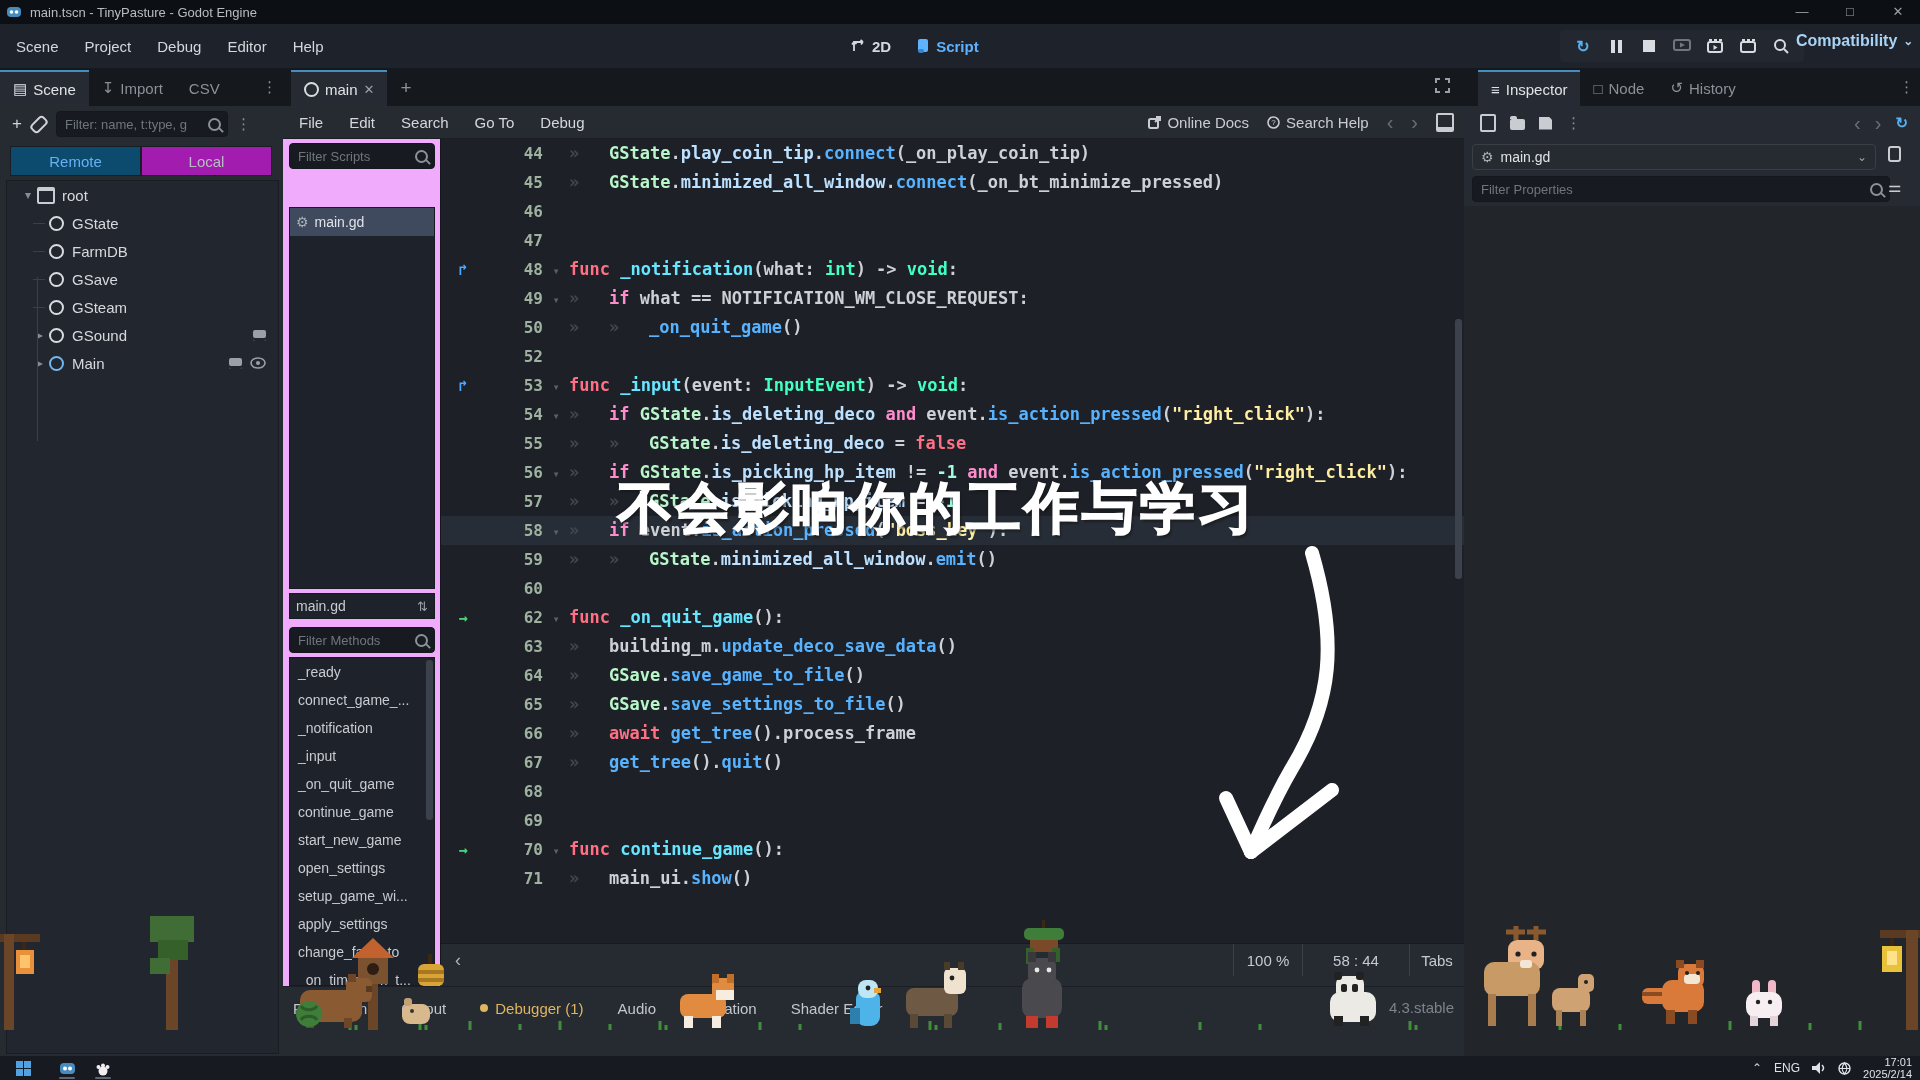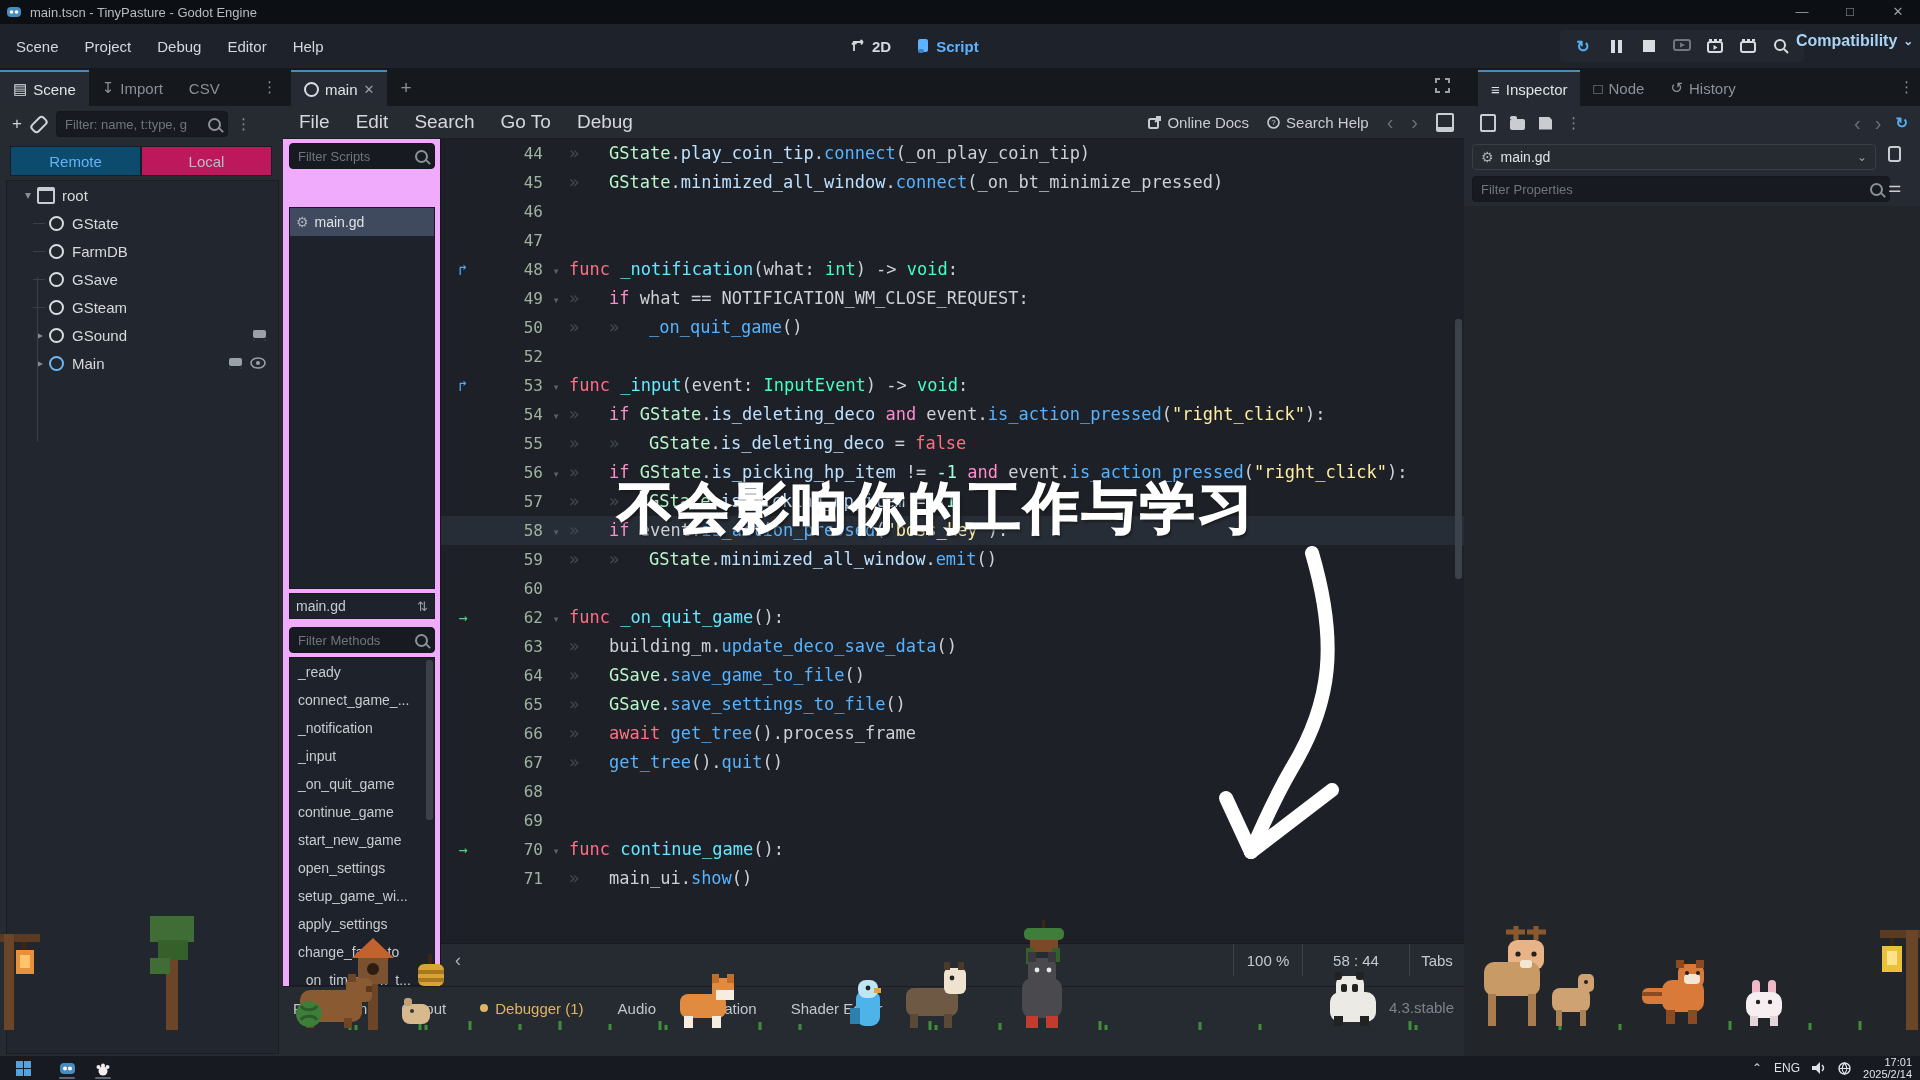--- a/index.html
+++ b/index.html
@@ -33,53 +33,53 @@
   
   #left-dock{left:0;top:106px;width:283px;height:950px;background:#262a31;}
   #scene-toolbar{position:absolute;left:0;top:0;width:283px;height:36px;display:flex;align-items:center;gap:8px;padding-left:12px;box-sizing:border-box;}
   .tbicon{color:#d0d3d8;font-size:17px;}
   .filterbox{display:flex;align-items:center;background:#171b21;border:1px solid #14171c;border-radius:4px;height:24px;padding:0 6px;}
   .filterbox input{background:transparent;border:0;outline:0;color:#c9ccd1;font-size:13px;font-family:"Liberation Sans",sans-serif;width:100%;}
   .filterbox input::placeholder{color:#6f757d;}
   .mag{width:9px;height:9px;border:2px solid #8b9199;border-radius:50%;position:relative;flex:none;}
   .mag::after{content:'';position:absolute;width:6px;height:2px;background:#8b9199;transform:rotate(45deg);right:-5px;bottom:-2px;}
   #viewtabs{position:absolute;left:10px;top:40px;width:262px;height:30px;display:flex;}
-  .vtab{flex:1;display:flex;align-items:center;justify-content:center;font-size:15px;color:#b9bdc4;background:#be185d;border:1px solid #1a1d23;}
+  .vtab{flex:1;display:flex;align-items:center;justify-content:center;font-size:15px;color:#b9bdc4;background:#a21caf;border:1px solid #1a1d23;}
   .vtab.active{background:#0c4a6e;color:#66b2f2;}
   #tree-panel{position:absolute;left:6px;top:74px;width:271px;height:872px;background:#22262e;border:1px solid #191d23;}
   .tree-row{height:28px;display:flex;align-items:center;font-size:15px;color:#d6d9dc;}
   .texp{width:18px;text-align:center;color:#868c94;font-size:12px;flex:none;}
   .tguide{width:12px;height:1px;background:#3a4046;margin:0 4px 0 2px;flex:none;}
   .ring{width:11px;height:11px;border:2px solid #d8dce0;border-radius:50%;margin-right:8px;flex:none;}
   .ring.blue{border-color:#6fb7f0;}
   .winicon{width:14px;height:11px;border:2px solid #c8cdd2;border-radius:2px;border-top-width:4px;margin-right:7px;flex:none;}
   .badges{margin-left:auto;margin-right:12px;display:flex;gap:8px;align-items:center;}
   .film{width:13px;height:11px;background:#9aa0a8;border-radius:2px;box-shadow:inset 0 2px 0 #22262e00, inset 0 -3px 0 #22262e;}
   #tree-vguide{position:absolute;left:30px;top:96px;width:1px;height:164px;background:#3a4046;}
   
   #script-area{left:283px;top:106px;width:1181px;height:880px;background:#262a31;}
   #script-menus{position:absolute;left:0;top:0;width:1181px;height:32px;display:flex;align-items:center;border-bottom:1px solid #1a1e24;}
-  #script-menus .menu-item{margin-right:26px;font-size:19px;}
+  #script-menus .menu-item{margin-right:26px;font-size:15px;}
   #script-menus .right{margin-left:auto;display:flex;align-items:center;gap:18px;margin-right:10px;}
   .linkbtn{display:flex;align-items:center;gap:6px;font-size:15px;color:#c9ccd1;}
   .navarr{font-size:20px;color:#6a7078;line-height:1;}
   .panel-toggle{width:14px;height:12px;border:2px solid #c9ccd1;border-radius:2px;border-bottom-width:5px;}
   #subpanel{position:absolute;left:0;top:33px;width:158px;height:847px;background:#f0abfc;border-right:1px solid #14171c;box-sizing:border-box;}
   .subinput{position:absolute;left:6px;width:146px;height:26px;box-sizing:border-box;}
   #scripts-list{position:absolute;left:6px;top:68px;width:146px;height:382px;background:#1e222a;border:1px solid #171a20;box-sizing:border-box;}
   .script-item{height:28px;display:flex;align-items:center;gap:6px;padding-left:6px;font-size:14px;color:#dfe2e6;}
   .script-item.sel{background:#3f4a5e;}
   .gear{color:#a9b0b9;font-size:14px;}
   #member-head{position:absolute;left:6px;top:454px;width:146px;height:26px;background:#1e222a;border:1px solid #171a20;display:flex;align-items:center;padding:0 6px;box-sizing:border-box;font-size:14px;color:#c8cbd0;}
   #member-head .sort{margin-left:auto;color:#9aa0a8;font-size:13px;}
   #methods-list{position:absolute;left:6px;top:518px;width:146px;height:329px;background:#1e222a;border:1px solid #171a20;box-sizing:border-box;overflow:hidden;}
   .method-item{height:28px;line-height:28px;padding-left:8px;font-size:14px;color:#c8cbd0;white-space:nowrap;}
   #mscroll{position:absolute;right:1px;top:2px;width:7px;height:160px;background:#3b424b;border-radius:3px;}
   
-  #code{position:absolute;left:158px;top:33px;width:1023px;height:804px;background:#1d2127;overflow:hidden;}
+  #code{position:absolute;left:158px;top:33px;width:1023px;height:804px;background:#1d2127;overflow:hidden;font-weight:bold;}
   .cl{position:relative;height:29px;line-height:29px;white-space:pre;font-family:"DejaVu Sans Mono",monospace;font-size:17px;color:#cdd0d4;}
   .cl.cur{background:#272d36;}
   .gut{display:inline-block;width:44px;text-align:center;font-size:15px;}
   .gut.ov{color:#4fa8ff;} .gut.sig{color:#4fd67d;border:0;}
   .ln{display:inline-block;width:58px;text-align:right;color:#9fb29f;font-size:16px;}
   .fold{display:inline-block;width:26px;text-align:center;color:#596068;font-size:12px;}
   .tabm{display:inline-block;width:40px;color:#434a52;}
   .tk-k{color:#ff7085;} .tk-c{color:#ff8ccc;} .tk-f{color:#57b3ff;} .tk-d{color:#66e6ff;}
   .tk-t{color:#42ffc2;} .tk-s{color:#ffeda1;} .tk-m{color:#bce0ff;} .tk-w{color:#cdd0d4;}
   .tk-u{color:#b9f6ca;} .tk-n{color:#a1ffe0;}

